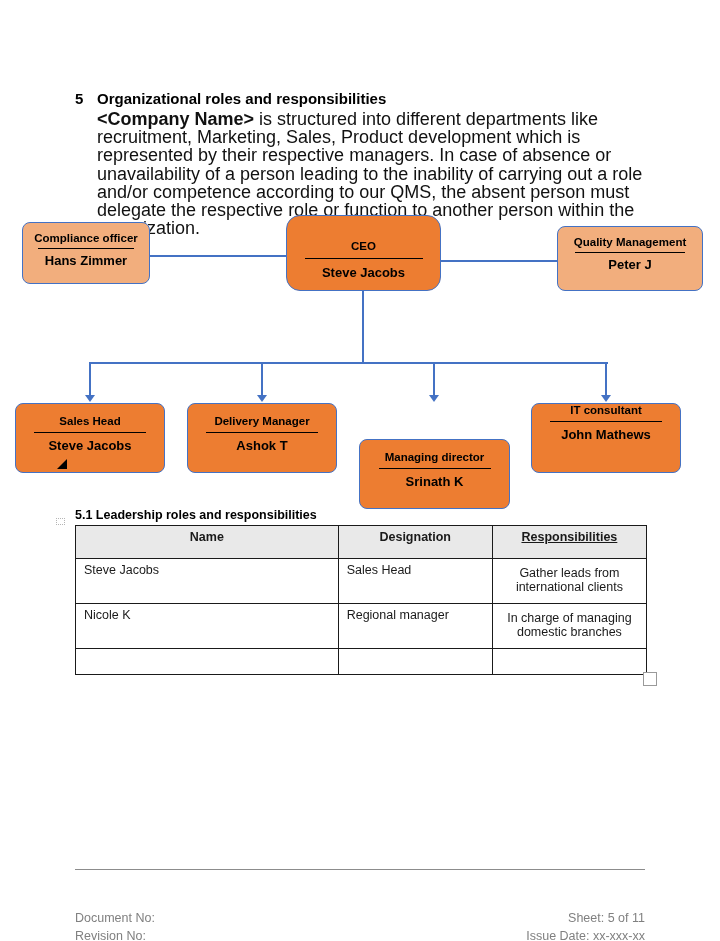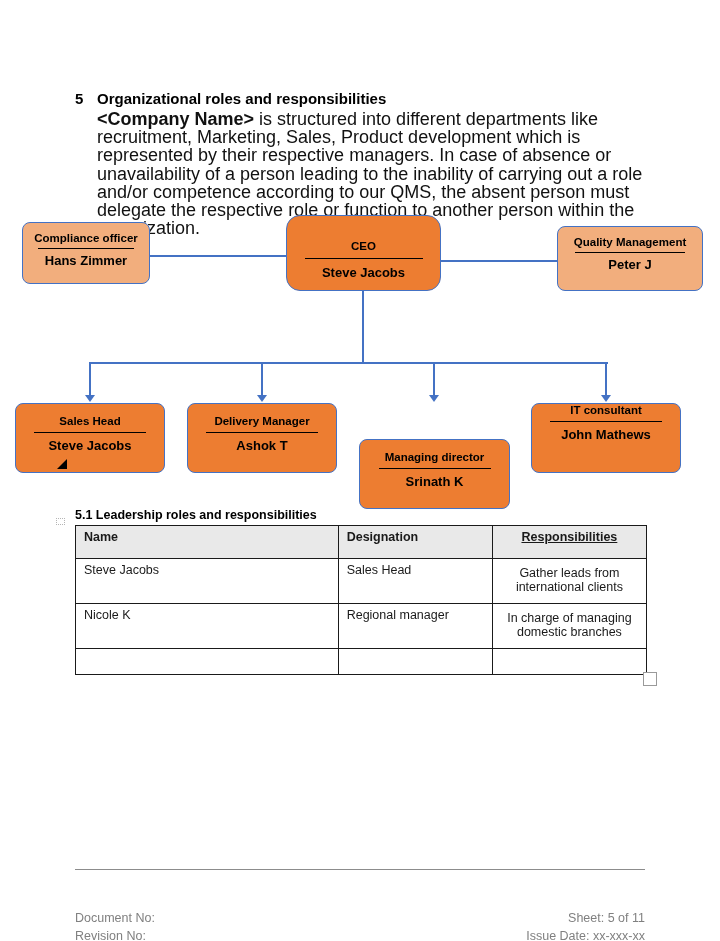--- a/index.html
+++ b/index.html
@@ -47,21 +47,21 @@
   .tri-marker{position:absolute;width:0;height:0;
     border-left:10px solid transparent;border-bottom:10px solid #000;}
 
   
   .h51{position:absolute;left:75px;top:508px;font-size:12.5px;font-weight:bold;color:#000;}
   .move-handle{position:absolute;left:56px;top:518px;width:9px;height:7px;
     border:1px dotted #b5b5b5;background:#fff;}
   table.lead{position:absolute;left:75px;top:525px;width:572px;border-collapse:collapse;
     table-layout:fixed;font-size:12.5px;}
   table.lead th, table.lead td{border:1px solid #1a1a1a;padding:4px 8px;vertical-align:top;}
-  table.lead th{background:var(--tbl-head);font-weight:bold;text-align:left;height:33px;}
+  table.lead th{background:var(--tbl-head);font-weight:bold;text-align:center;height:33px;}
   table.lead th.c{text-align:center;text-decoration:underline;}
   table.lead td{height:45px;}
   table.lead td.c{text-align:center;padding-top:7px;line-height:14px;}
   table.lead tr.empty td{height:26px;}
   .tbl-resize{position:absolute;left:643px;top:672px;width:14px;height:14px;
     border:1px solid #9a9a9a;background:#fff;}
 
   
   .foot-rule{position:absolute;left:75px;top:869px;width:570px;height:1px;background:#8c8c8c;}
   .foot{position:absolute;font-size:12.5px;color:var(--muted);margin-top:37px;}

